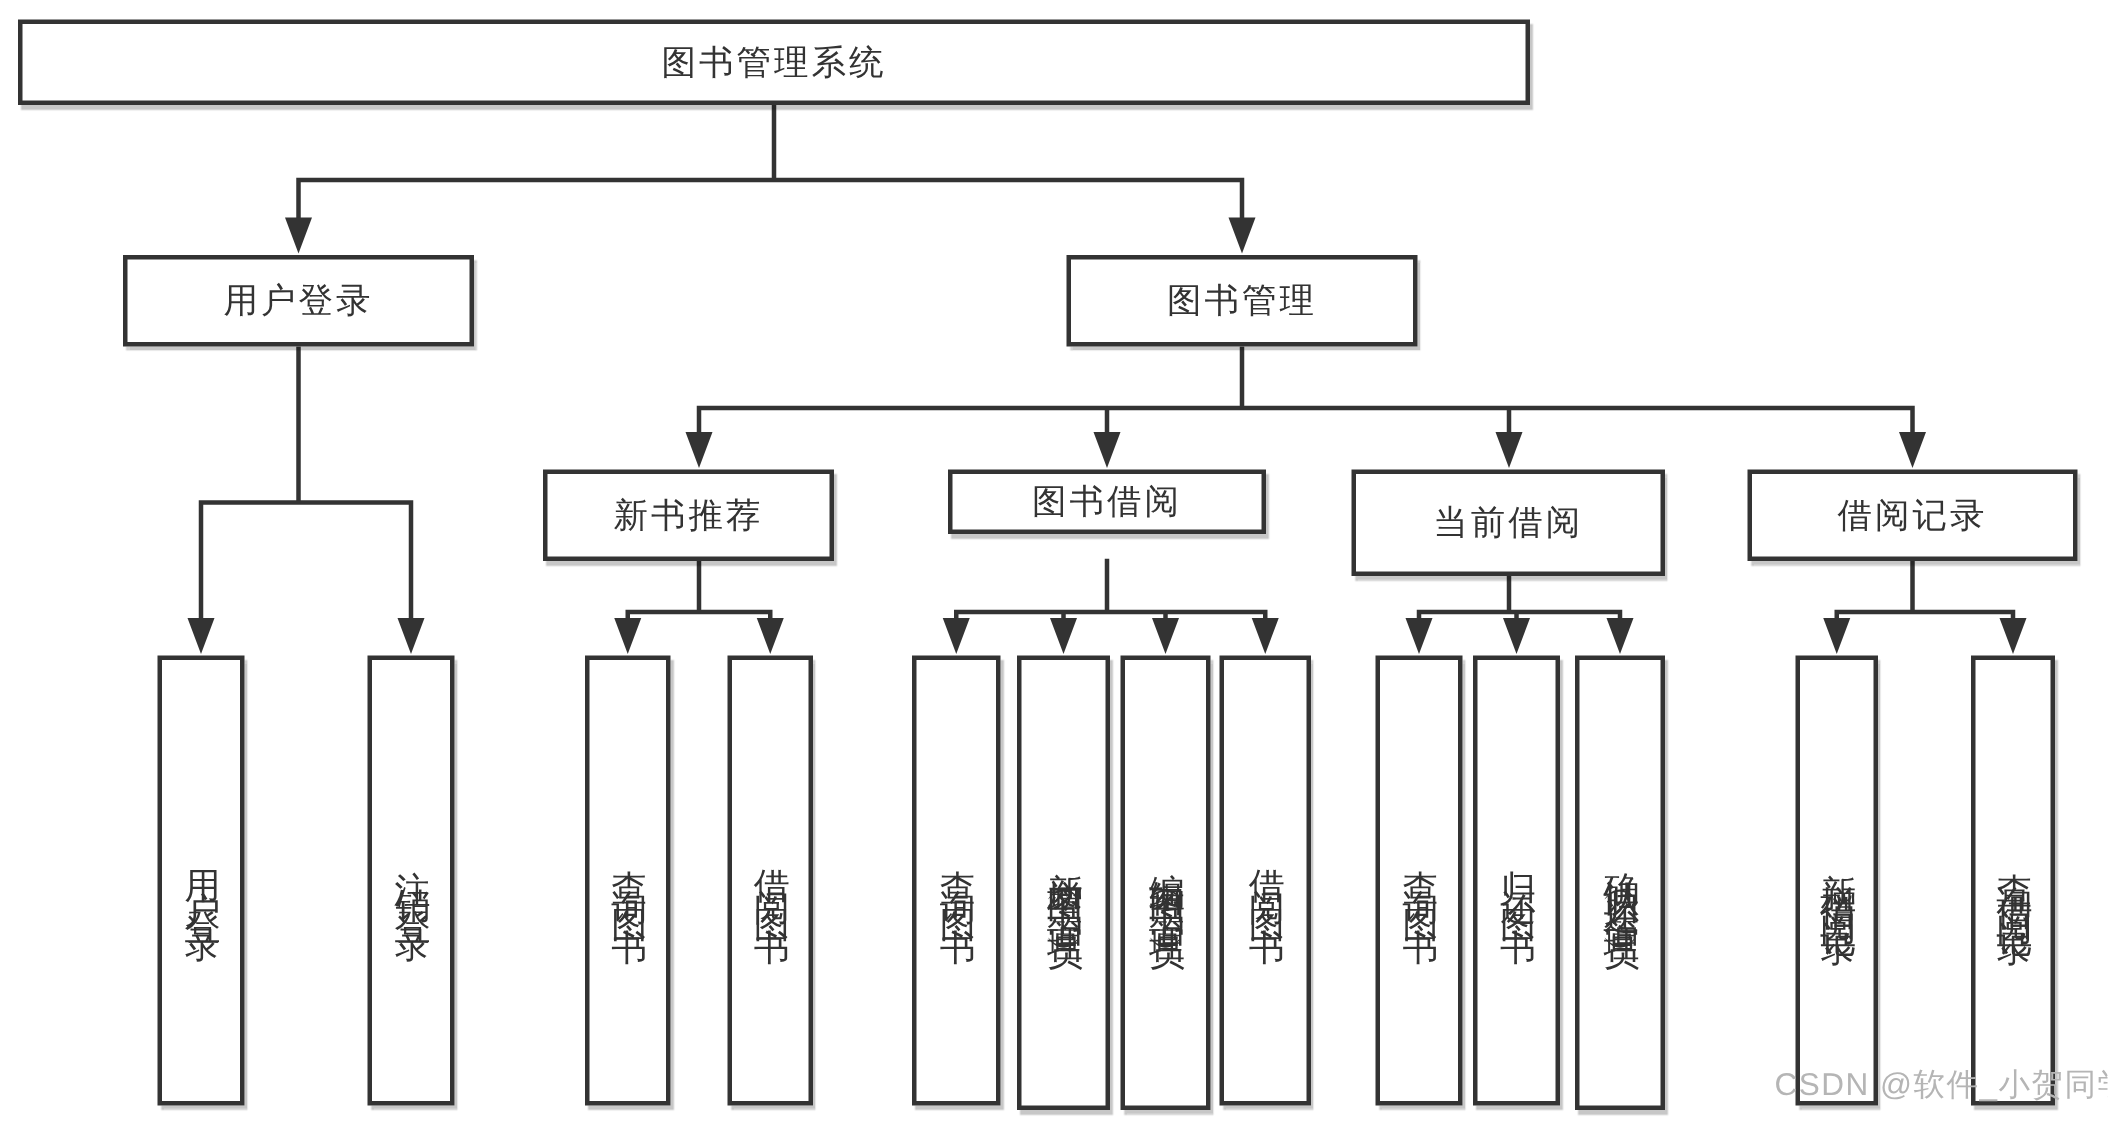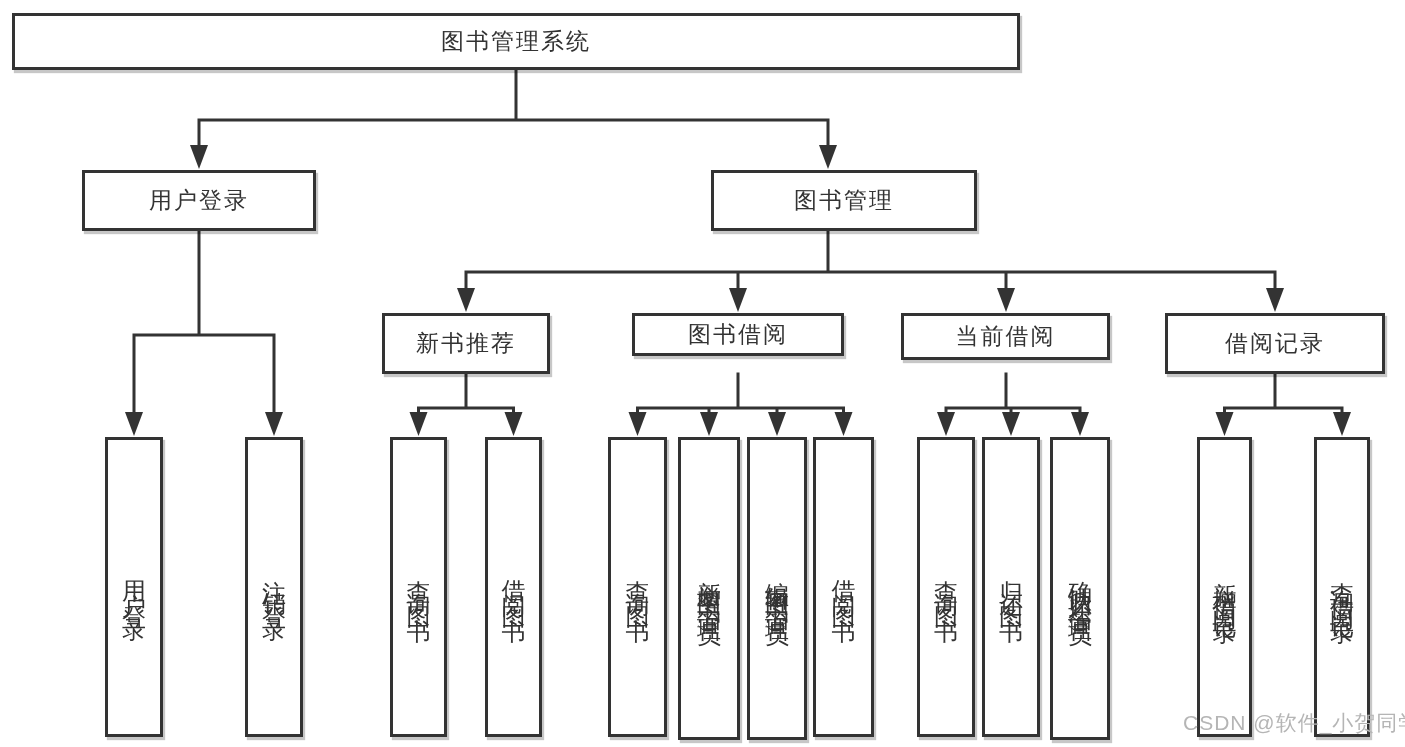--- a/index.html
+++ b/index.html
@@ -81,31 +81,31 @@
     </g>
   </svg>
 
   <div class="node hbox" style="left:12px;top:13px;width:1008px;height:57px">
     <span>图书管理系统</span>
   </div>
 
   <div class="node hbox" style="left:82px;top:170px;width:234px;height:61px">
     <span>用户登录</span>
   </div>
-  <div class="node hbox" style="left:711px;top:170px;width:266px;height:61px">
+  <div class="node hbox" style="left:711px;top:170px;width:234px;height:61px">
     <span>图书管理</span>
   </div>
 
-  <div class="node hbox" style="left:382px;top:313px;width:168px;height:61px">
+  <div class="node hbox" style="left:362px;top:313px;width:194px;height:61px">
     <span>新书推荐</span>
   </div>
   <div class="node hbox" style="left:632px;top:313px;width:212px;height:43px">
     <span>图书借阅</span>
   </div>
-  <div class="node hbox" style="left:901px;top:313px;width:209px;height:47px">
+  <div class="node hbox" style="left:901px;top:313px;width:209px;height:71px">
     <span>当前借阅</span>
   </div>
   <div class="node hbox" style="left:1165px;top:313px;width:220px;height:61px">
     <span>借阅记录</span>
   </div>
 
   <div class="node vbox sp4" style="left:105px;top:437px;width:58px;height:300px">
     <span>用户登录</span>
   </div>
   <div class="node vbox sp4" style="left:245px;top:437px;width:58px;height:300px">

